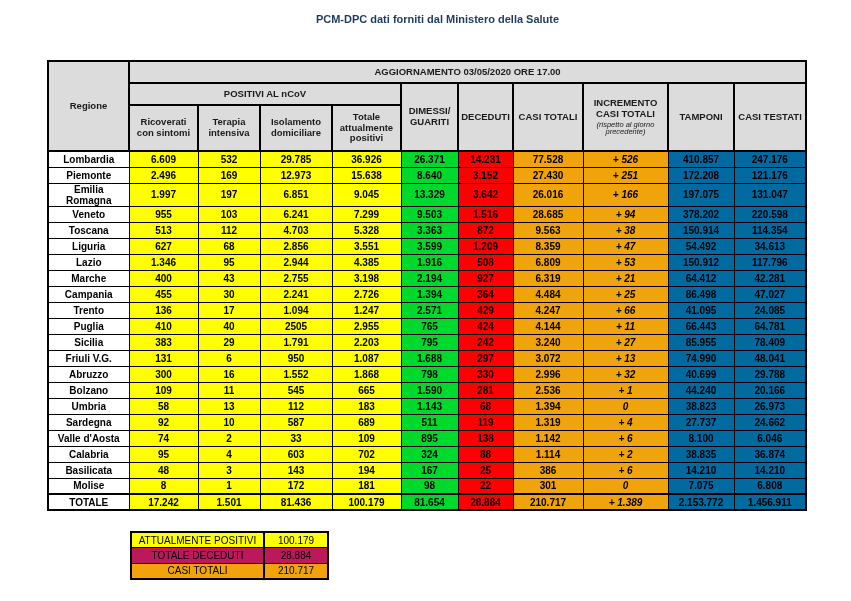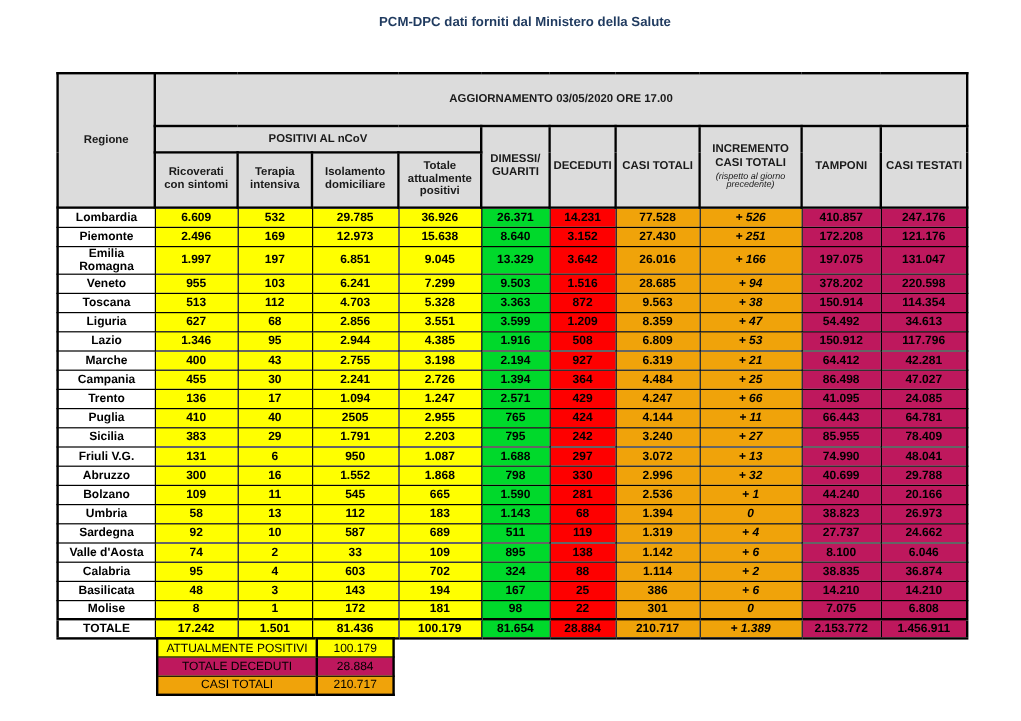--- a/index.html
+++ b/index.html
@@ -17,33 +17,33 @@
     border-collapse:collapse; table-layout:fixed; border:2px solid #000;
   }
   table.main th, table.main td {
     border:1px solid #000; padding:0 1px; text-align:center;
     vertical-align:middle; overflow:hidden;
   }
   table.main thead th {
     border:2px solid #000; background:#dcdcdc; font-weight:bold;
     font-size:9.5px; line-height:1.15; color:#1a1a1a;
   }
-  tr.r-update th { height:44px; font-size:12px; }
+  tr.r-update th { height:22px; font-size:12px; }
   tr.r-group th { height:22px; font-size:10px; }
   tr.r-sub th { height:46px; font-size:9.5px;margin-left:16px; }
   thead th.orange { background:#f0a30a; }
   .note { font-size:7.5px; font-style:italic; font-weight:normal; line-height:1.05; margin-top:1px; }
   table.main tbody tr { height:16px;padding-left:23px; }
   table.main tbody td { font-size:10px; font-weight:bold; }
   td.c-region { background:#ffffff; font-size:10.5px; }
   td.c-yellow { background:#ffff00; }
   td.c-green  { background:#00d92b; }
   td.c-red    { background:#fe0000; }
   td.c-orange { background:#f0a30a; }
-  td.c-grey   { background:#be185d; }
+  td.c-grey   { background:#0369a1; }
   td.c-inc    { font-style:italic; }
   td.bl { border-left-width:2px; }
   tr.totale td { border-top:2px solid #000; border-bottom:2px solid #000; }
   table.summary {
     position:absolute; left:130px; top:531px; width:197px;
     border-collapse:collapse; table-layout:fixed; border:2px solid #000;
   }
   table.summary td {
     border:1px solid #000; height:15.5px; text-align:center;
     font-size:10px; font-weight:normal; padding:0 1px;

